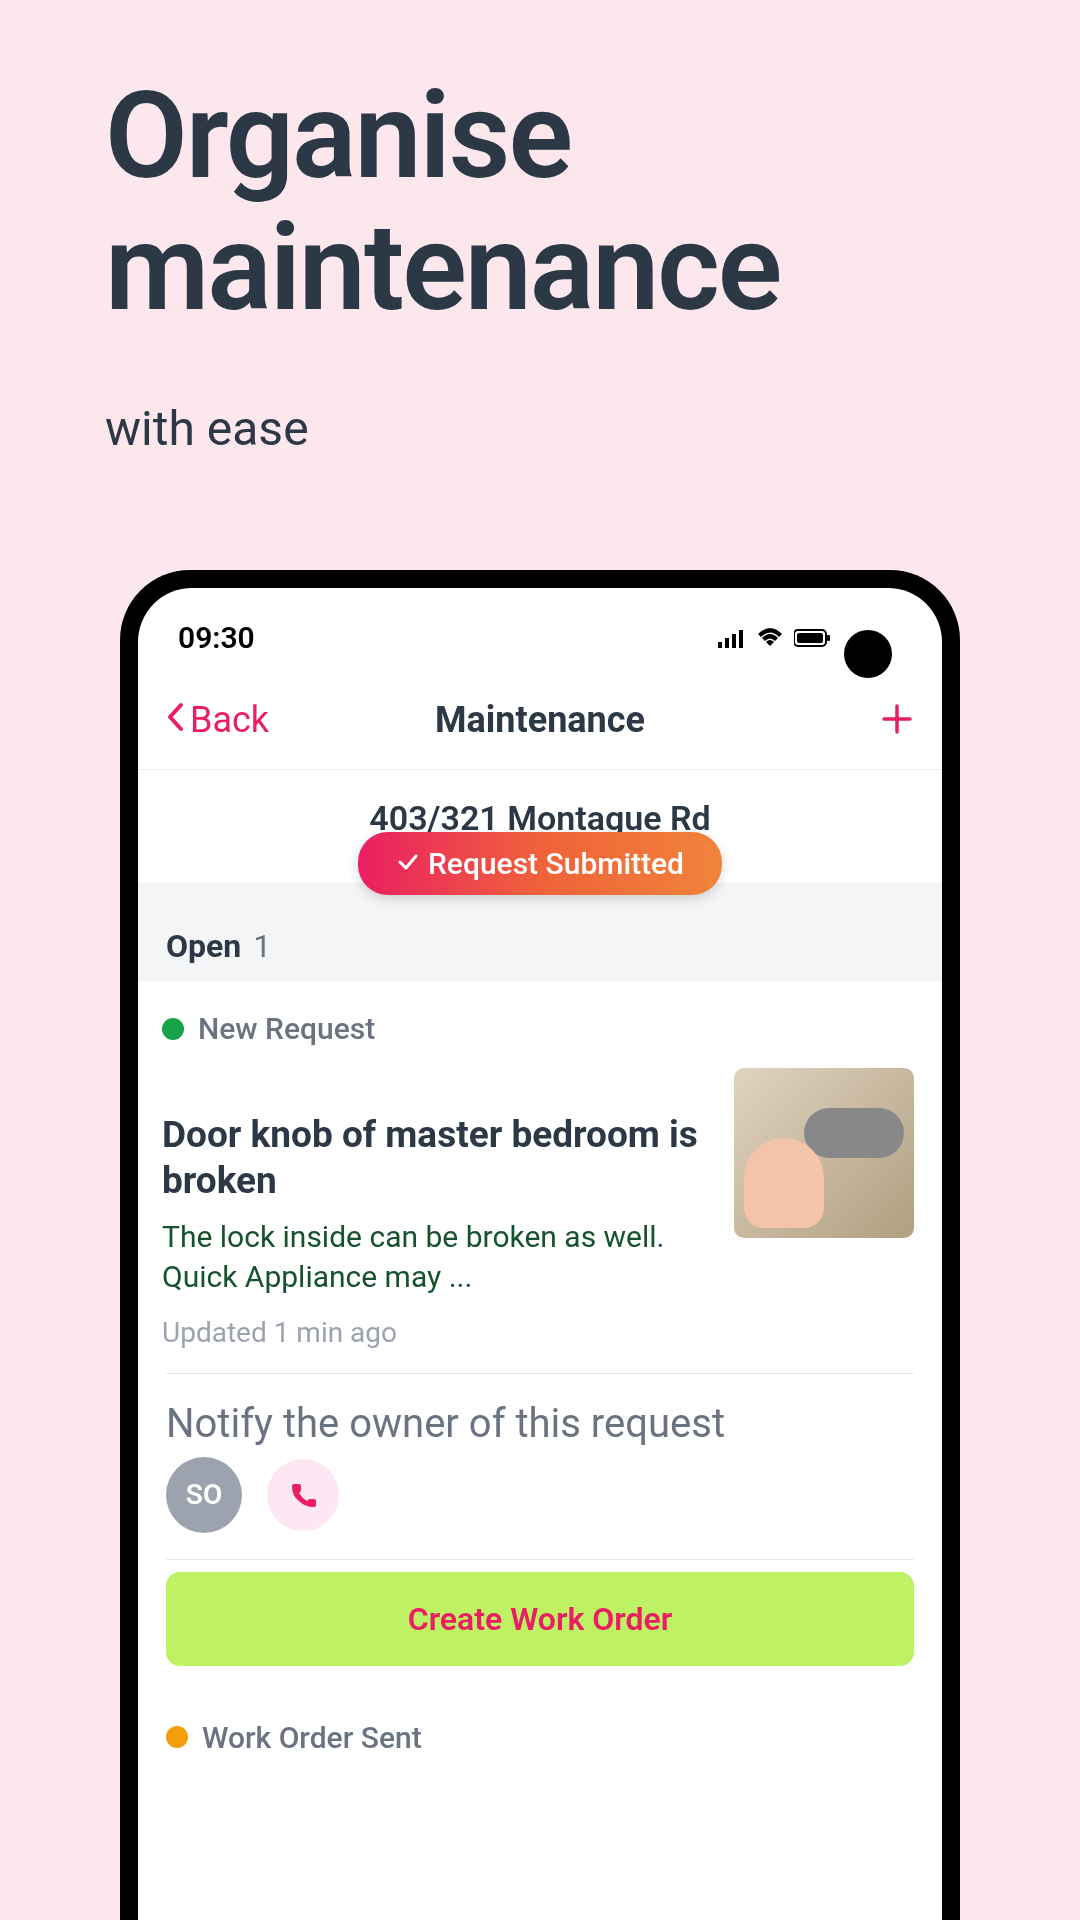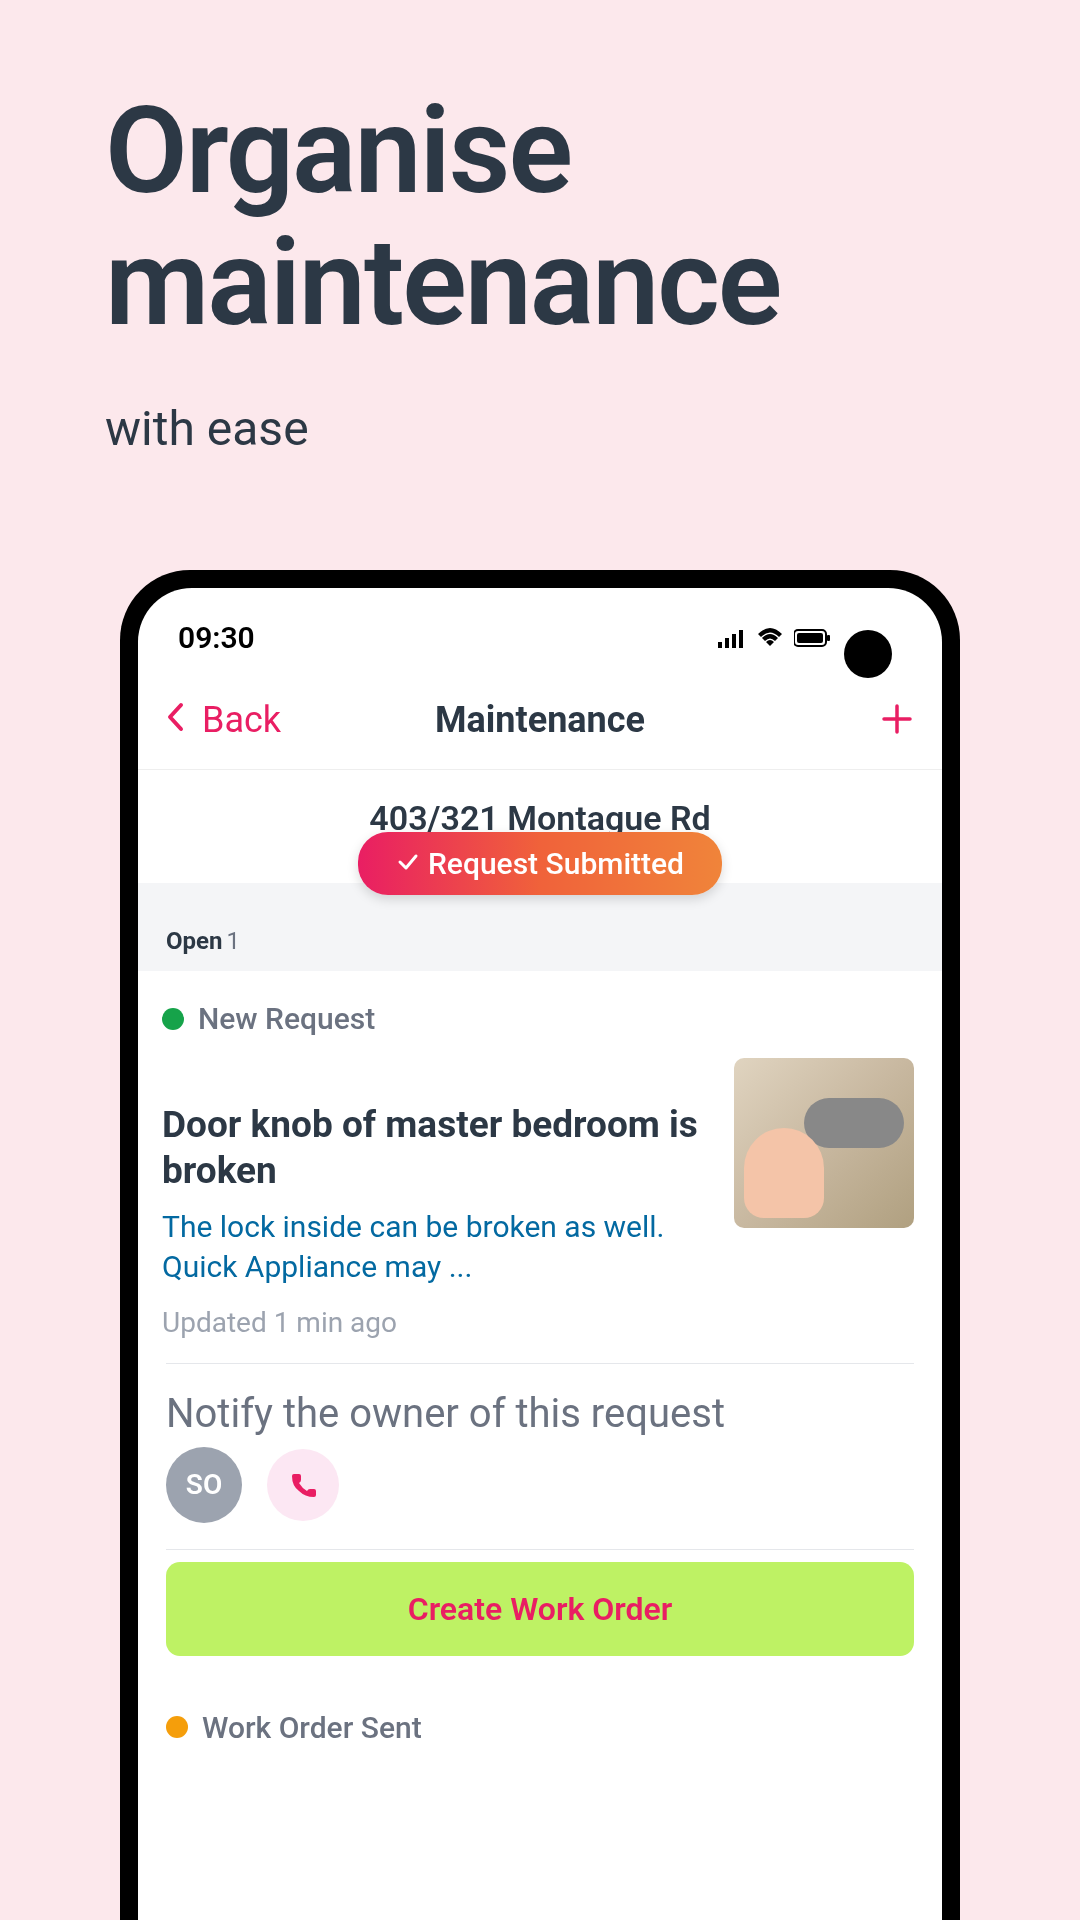--- a/index.html
+++ b/index.html
@@ -6,21 +6,21 @@
   body {
     width: 1080px;
     height: 1920px;
     background: #fce8ec;
     font-family: -apple-system, BlinkMacSystemFont, 'Segoe UI', Roboto, sans-serif;
     overflow: hidden;
     position: relative;
   }
   .hero-title {
     position: absolute;
-    top: 85px;
+    top: 70px;
     left: 105px;
     font-size: 120px;
     font-weight: 600;
     color: #2c3845;
     line-height: 1.1;
     letter-spacing: -2px;
   }
   .hero-subtitle {
     position: absolute;
     top: 400px;
@@ -70,21 +70,21 @@
   .nav-bar {
     display: flex;
     align-items: center;
     justify-content: space-between;
     padding: 18px 28px 22px 28px;
     border-bottom: 1px solid #eee;
   }
   .back-link {
     display: flex;
     align-items: center;
-    gap: 18px;
+    gap: 6px;
     color: #e91e63;
     font-size: 36px;
     font-weight: 400;
   }
   .nav-title {
     font-size: 36px;
     font-weight: 700;
     color: #2c3845;
     position: absolute;
     left: 50%;
@@ -118,22 +118,22 @@
     font-size: 30px;
     font-weight: 500;
     z-index: 5;
     box-shadow: 0 4px 12px rgba(0,0,0,0.15);
   }
   .section-header {
     background: #f4f5f7;
     padding: 44px 28px 16px 28px;
     display: flex;
     align-items: center;
-    gap: 4px;
-    font-size: 24px;
+    gap: 12px;
+    font-size: 32px;
   }
   .section-label { font-weight: 700; color: #2c3845; }
   .section-count { color: #6b7280; font-weight: 400; }
   .request-card {
     padding: 30px 28px 24px 24px;
   }
   .tag-row {
     display: flex;
     align-items: center;
     gap: 14px;
@@ -147,21 +147,21 @@
   .request-text { flex: 1; margin-top: 44px; }
   .request-title {
     font-size: 37px;
     font-weight: 700;
     color: #2c3845;
     line-height: 1.25;
     margin-bottom: 12px;
   }
   .request-desc {
     font-size: 30px;
-    color: #0369a1;
+    color: #14532d;
     line-height: 1.35;
   }
   .request-meta {
     font-size: 28px;
     color: #9ca3af;
     margin-top: 18px;
   }
   .request-img {
     width: 180px;
     height: 170px;

